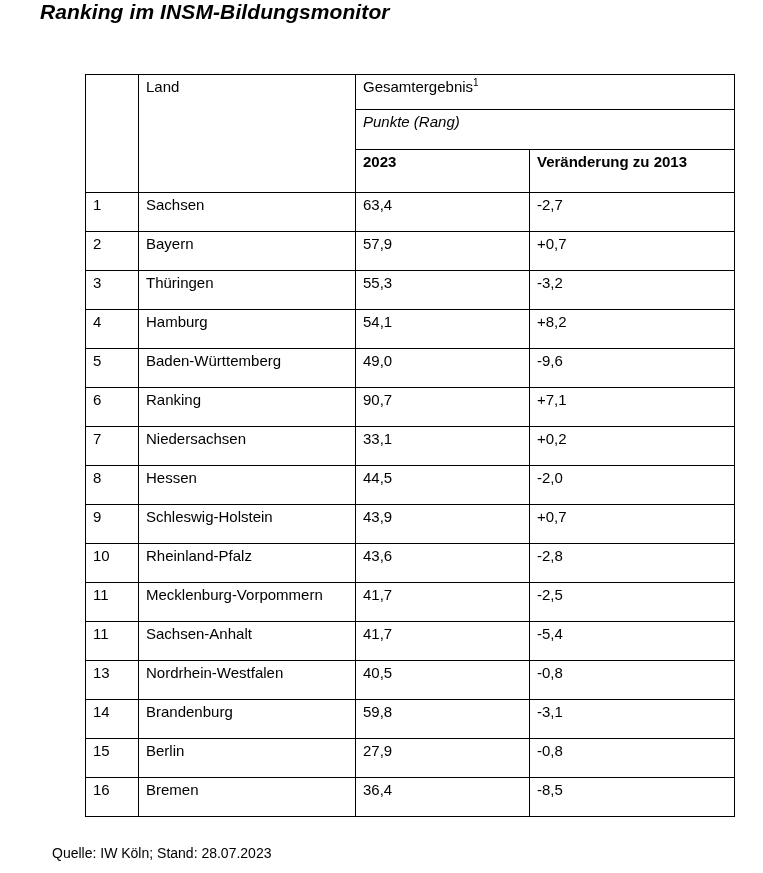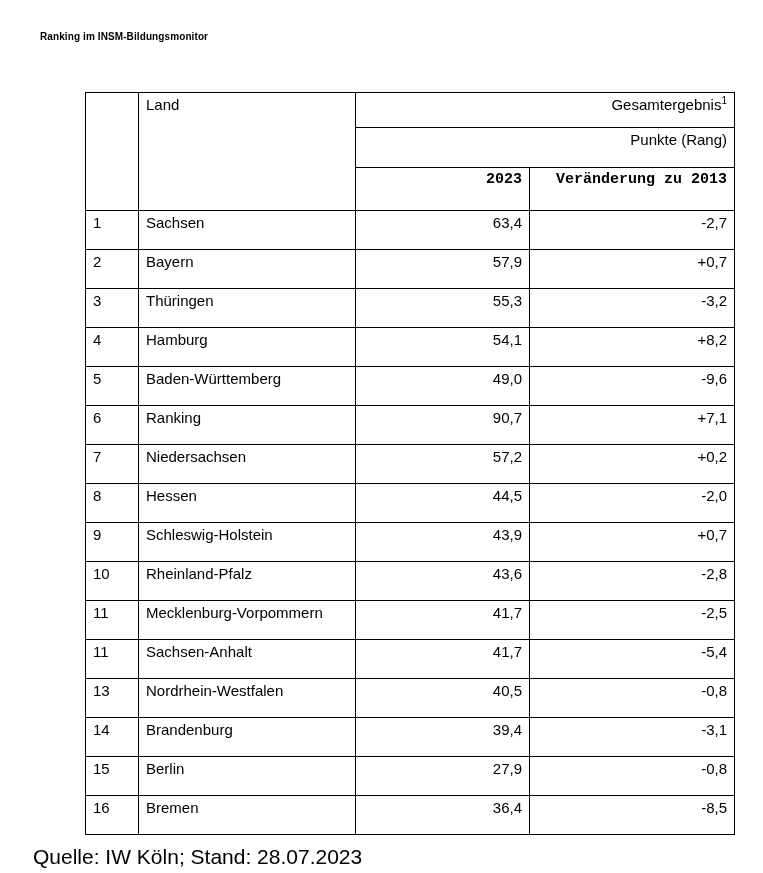--- a/index.html
+++ b/index.html
@@ -12,57 +12,58 @@
   }
   body {
     position: relative;
     width: 763px;
     height: 873px;
     overflow: hidden;
   }
   .title {
     position: absolute;
     left: 40px;
-    top: 31px;
-    font-size: 10px;
+    top: 0;
+    font-size: 21px;
     font-weight: 700;
     letter-spacing: 0.1px;
+    font-style: italic;
   }
   table.ranking {
     position: absolute;
     left: 85px;
-    top: 92px;
+    top: 74px;
     width: 649px;
     border-collapse: collapse;
     table-layout: fixed;
   }
   table.ranking td {
     border: 1px solid #000000;
     vertical-align: top;
     font-size: 15px;
     line-height: 1.25;
     padding: 3px 7px;
     overflow: hidden;
     white-space: nowrap;
   }
   .h-r1 td { height: 35px; }
-  .h-r2 td { height: 40px; }
+  .h-r2 td { height: 40px; font-style: italic; }
   .h-r3 td { height: 43px; }
-  .center { text-align: right; }
-  .bold { font-weight: 700; font-family: Liberation Mono, monospace; }
+  .center { text-align: left; }
+  .bold { font-weight: 700; }
   tr.data-row td { height: 39px; }
   sup {
     font-size: 10px;
     line-height: 0;
   }
   .source {
     position: absolute;
-    left: 33px;
+    left: 52px;
     top: 845px;
-    font-size: 21px;
+    font-size: 14px;
   }
 </style>
 </head>
 <body>
 
 <div class="title">Ranking im INSM-Bildungsmonitor</div>
 
 <table class="ranking">
   <colgroup>
     <col style="width:53px">
@@ -123,21 +124,21 @@
   <tr class="data-row">
     <td>6</td>
     <td>Ranking</td>
     <td class="center">90,7</td>
     <td class="center">+7,1</td>
   </tr>
 
   <tr class="data-row">
     <td>7</td>
     <td>Niedersachsen</td>
-    <td class="center">57,2</td>
+    <td class="center">33,1</td>
     <td class="center">+0,2</td>
   </tr>
 
   <tr class="data-row">
     <td>8</td>
     <td>Hessen</td>
     <td class="center">44,5</td>
     <td class="center">-2,0</td>
   </tr>
 
@@ -172,21 +173,21 @@
   <tr class="data-row">
     <td>13</td>
     <td>Nordrhein-Westfalen</td>
     <td class="center">40,5</td>
     <td class="center">-0,8</td>
   </tr>
 
   <tr class="data-row">
     <td>14</td>
     <td>Brandenburg</td>
-    <td class="center">39,4</td>
+    <td class="center">59,8</td>
     <td class="center">-3,1</td>
   </tr>
 
   <tr class="data-row">
     <td>15</td>
     <td>Berlin</td>
     <td class="center">27,9</td>
     <td class="center">-0,8</td>
   </tr>
 

